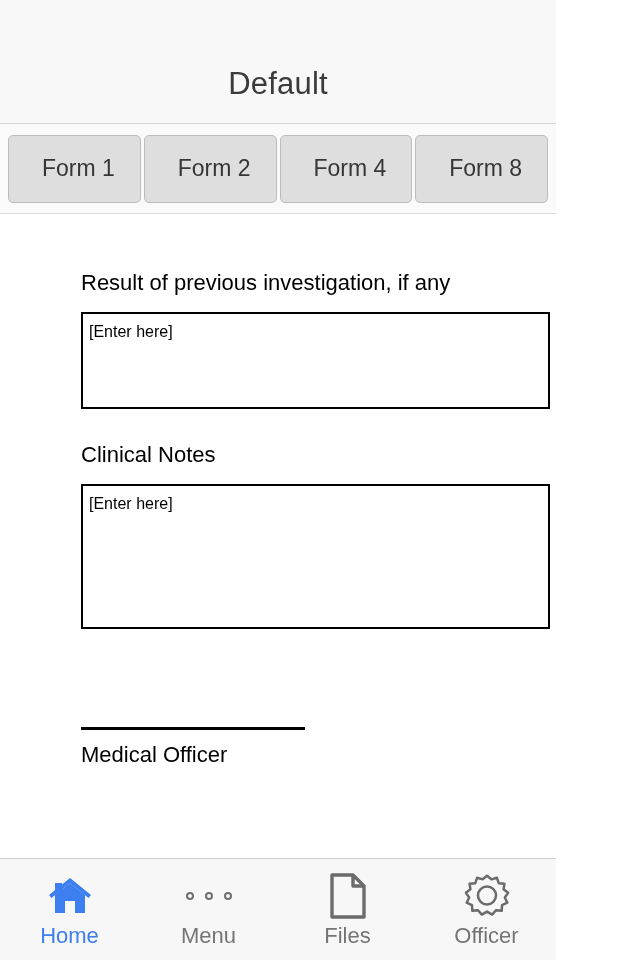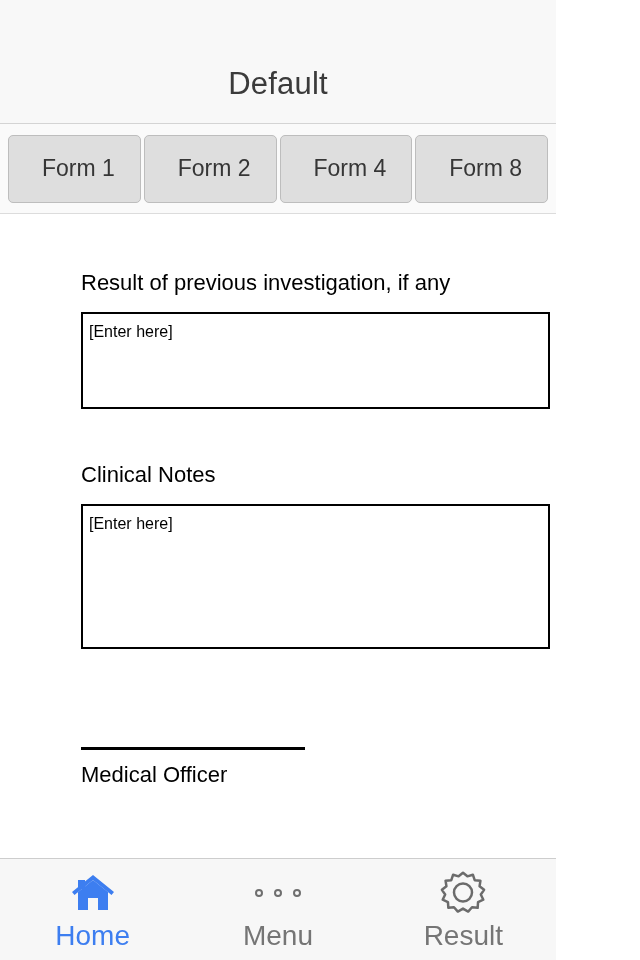--- a/index.html
+++ b/index.html
@@ -87,21 +87,21 @@
   .field-block { position: relative; }
 
   .field-label {
     font-size: 22px;
     color: #000000;
     line-height: 1;
     padding-top: 58px;
     padding-bottom: 0;
     display: block;
   }
-  .field-block.second .field-label { padding-top: 55px; }
+  .field-block.second .field-label { padding-top: 35px; }
 
   .textbox {
     margin-top: 18px;
     border: 2px solid #000000;
     box-sizing: border-box;
     background: #ffffff;
     width: 469px;
     padding: 8px 6px 6px 6px;
     cursor: text;
   }
@@ -154,21 +154,21 @@
     user-select: none;
   }
   .navicon {
     width: 46px;
     height: 46px;
     display: flex;
     align-items: center;
     justify-content: center;
   }
   .navlabel {
-    font-size: 28px;
+    font-size: 22px;
     line-height: 1;
     color: #757575;
   }
   .navitem.active .navlabel { color: #3d7ef0; }
 
   .dots {
     display: flex;
     gap: 11px;
     align-items: center;
     justify-content: center;
@@ -239,33 +239,42 @@
       <span class="navicon">
         <span class="dots">
           <span class="dot"></span>
           <span class="dot"></span>
           <span class="dot"></span>
         </span>
       </span>
       <span class="navlabel">Menu</span>
     </div>
 
+    <div class="navitem">
+      <span class="navicon">
+        <svg width="40" height="48" viewBox="0 0 40 48" aria-hidden="true">
+          <path d="M4 3 H25 L36 14 V45 H4 Z" fill="none" stroke="#6b6b6b" stroke-width="3.4" stroke-linejoin="round"></path>
+          <path d="M25 3 V14 H36" fill="none" stroke="#6b6b6b" stroke-width="3.4" stroke-linejoin="round"></path>
+        </svg>
+      </span>
+      <span class="navlabel">Files</span>
+    </div>
 
     <div class="navitem">
       <span class="navicon">
         <svg width="48" height="48" viewBox="0 0 48 48" aria-hidden="true">
           <g fill="none" stroke="#6b6b6b" stroke-width="2.6" stroke-linejoin="round">
             <path d="M24 2.8
                      L28.6 6.6 L34.3 4.9 L36.2 10.6 L42.2 11.1 L41.3 17.0
                      L46.0 20.7 L42.6 25.6 L45.2 31.0 L39.7 33.5 L39.3 39.5
                      L33.4 38.9 L29.4 43.4 L24.0 40.3 L18.6 43.4 L14.6 38.9
                      L8.7 39.5 L8.3 33.5 L2.8 31.0 L5.4 25.6 L2.0 20.7
                      L6.7 17.0 L5.8 11.1 L11.8 10.6 L13.7 4.9 L19.4 6.6 Z"></path>
             <circle cx="24" cy="23.5" r="9.4"></circle>
           </g>
         </svg>
       </span>
-      <span class="navlabel">Result</span>
+      <span class="navlabel">Officer</span>
     </div>
 
   </div>
 
 </div>
 
 </body></html>

